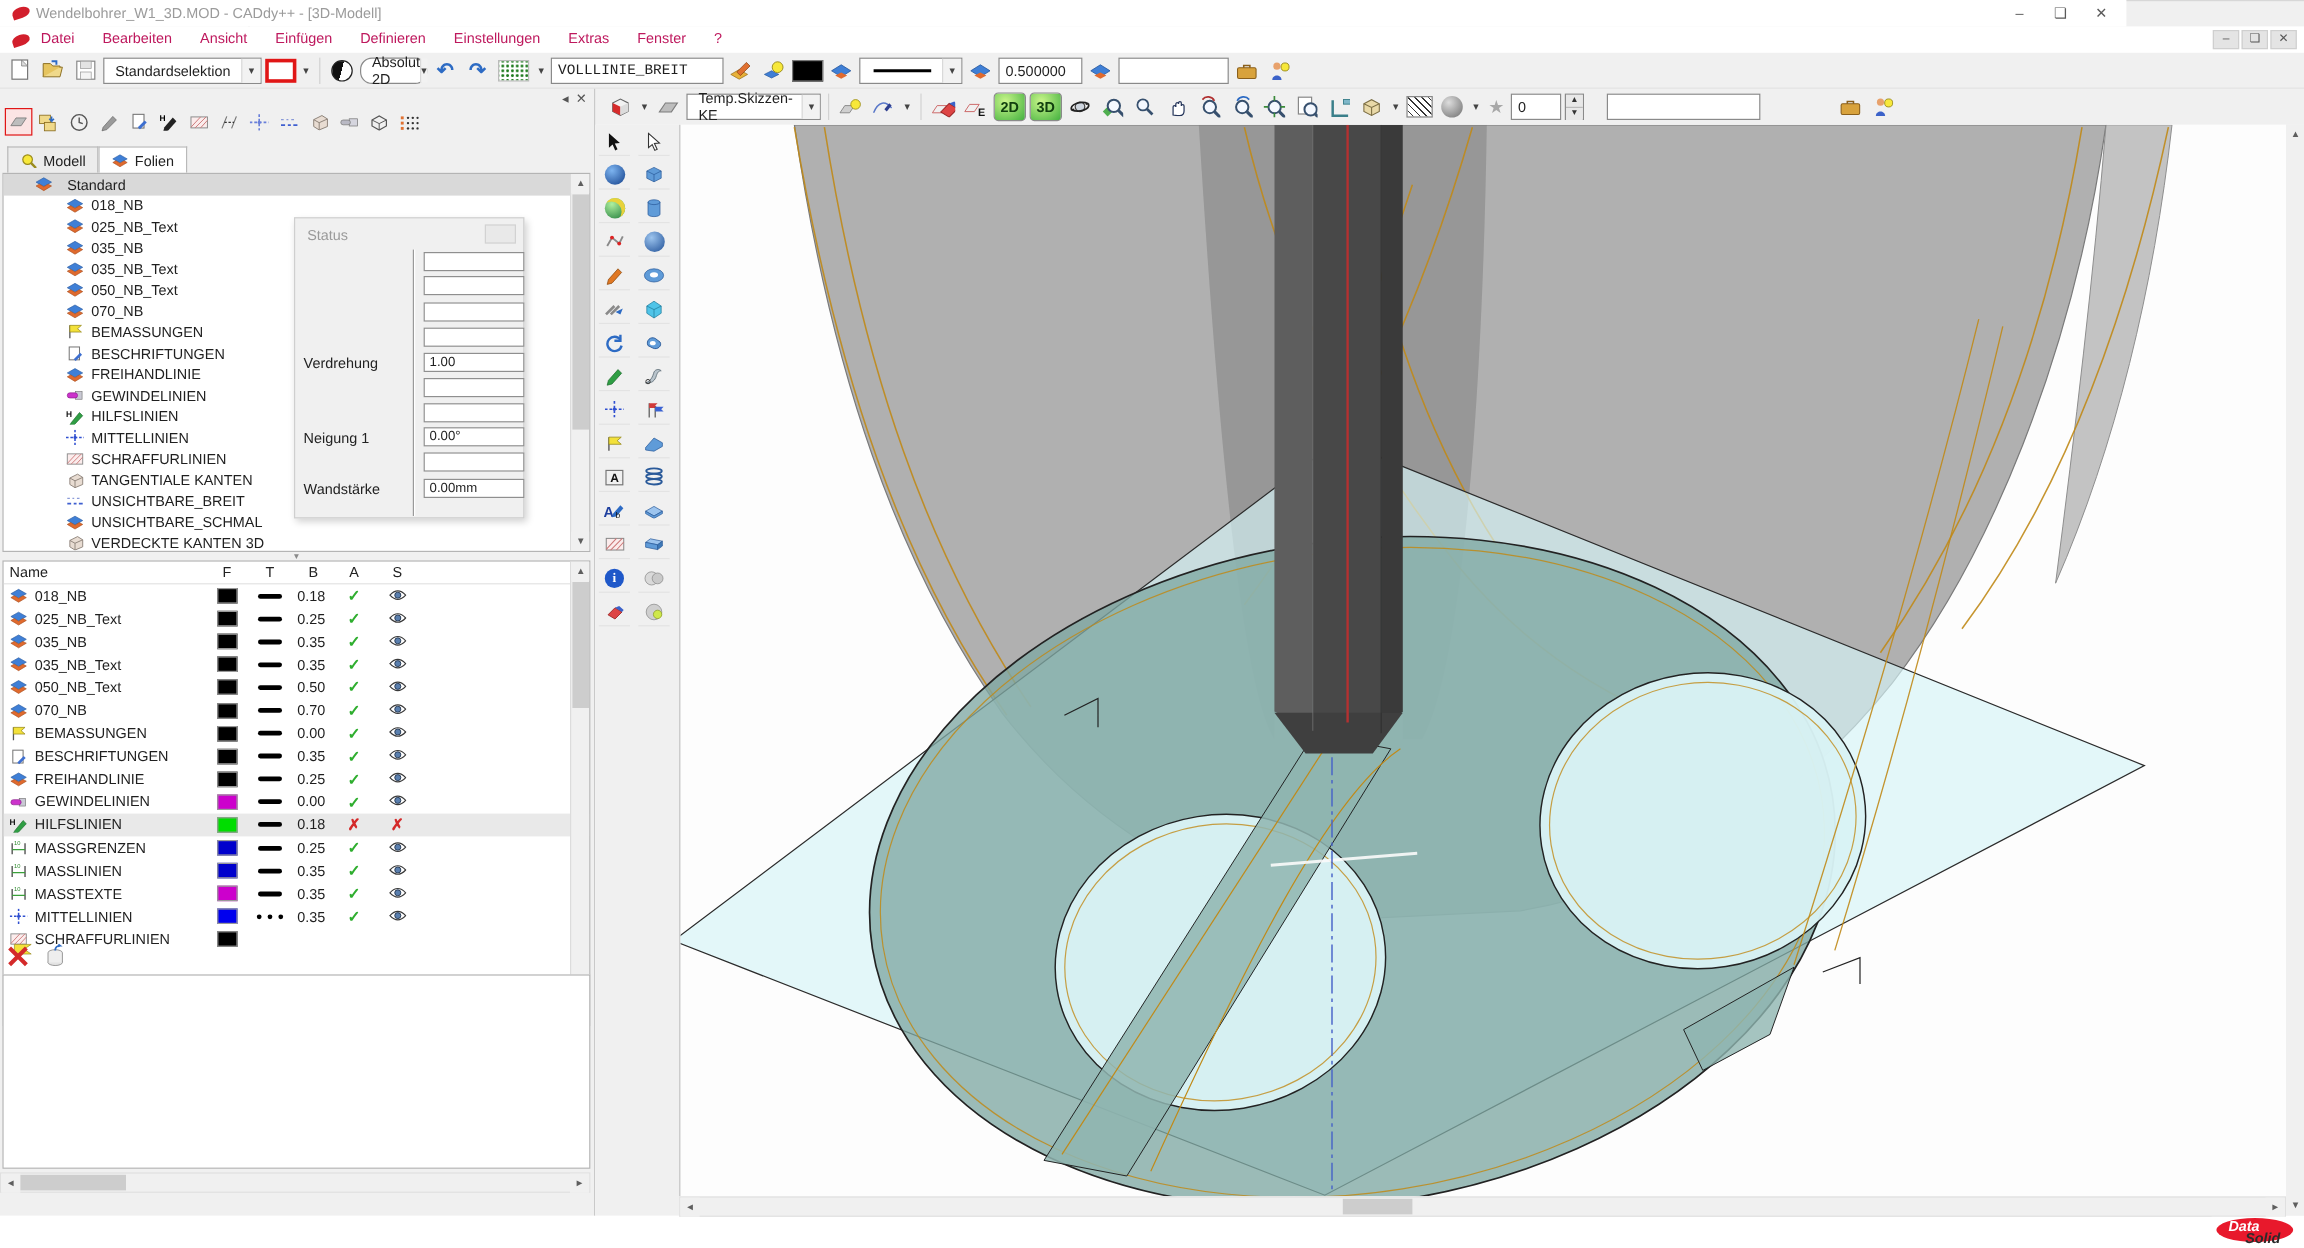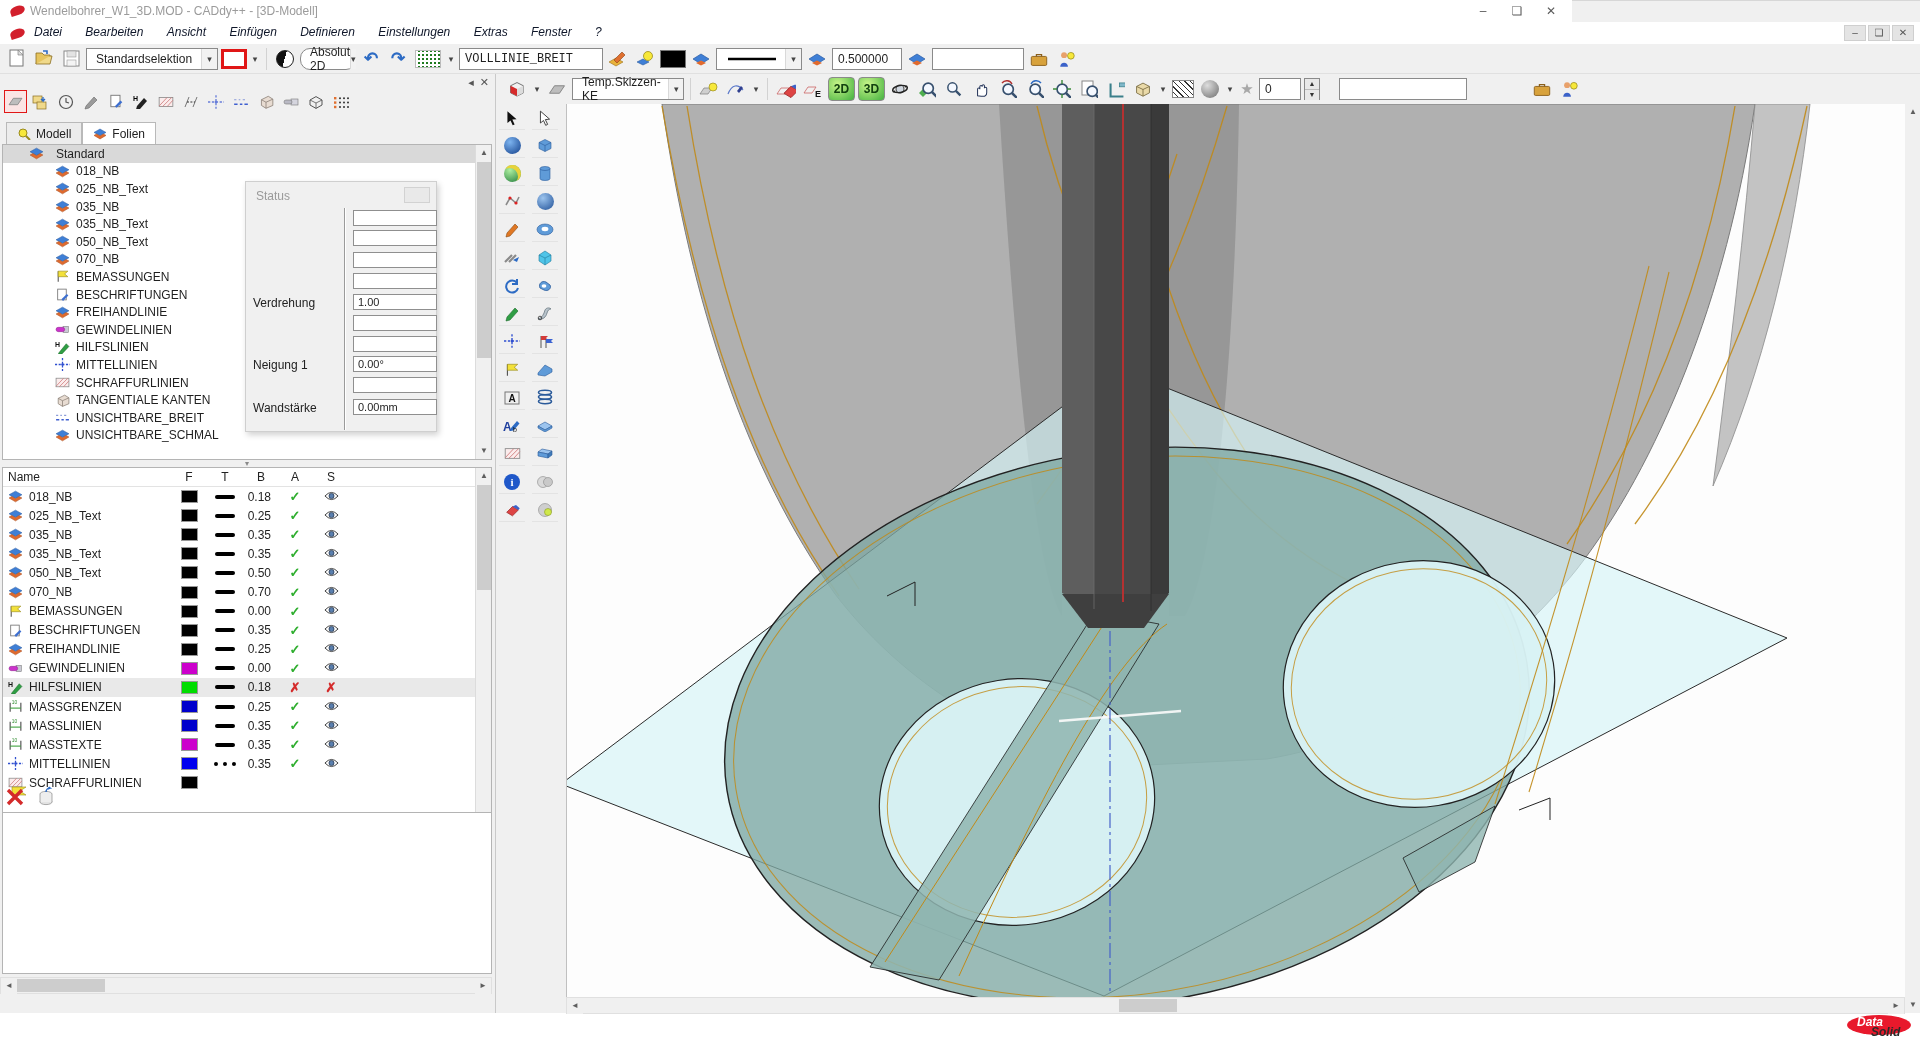--- a/index.html
+++ b/index.html
@@ -1,28 +1,28 @@
 <!DOCTYPE html>
 <html><head>
 <meta charset="utf-8">
 <style>
   * { margin:0; padding:0; box-sizing:border-box; }
   html,body { width:1920px; height:1040px; overflow:hidden; background:#fff;
     font-family:"Liberation Sans", sans-serif; font-size:12px; color:#1f1f1f; user-select:none; }
   .abs { position:absolute; }
 
   
-  #titlebar { left:0; top:0; width:1572px; height:22px; background:#fff; }
+  #titlebar { left:0; top:0; width:1772px; height:22px; background:#fff; }
   #title-text { left:30px; top:4px; color:#9b9b9b; font-size:12px; }
   .appicon { width:15px; height:9px; background:#d21f2c; border-radius:60% 60% 60% 0; transform:rotate(-18deg); }
   #titlebar .appicon { left:10px; top:6px; }
   .wctl { width:34px; height:20px; text-align:center; line-height:20px; color:#5a5a5a; font-size:12px; }
   #menubar { left:0; top:22px; width:1920px; height:22px; background:#fff; }
   #menubar .appicon { left:10px; top:7px; }
-  .menu-item { display:inline-block; padding:3px 10px; color:#0f172a;font-style:italic; }
+  .menu-item { display:inline-block; padding:3px 10px; color:#be185d; }
   #menu-items { left:24px; top:0; }
   .mdi { width:22px; height:16px; background:#e4e4e4; border:1px solid #cfcfcf; color:#555;
     font-size:10px; text-align:center; line-height:14px; }
 
   
   #toolbar1 { left:0; top:44px; width:1920px; height:30px; background:#f0f0f0; border-bottom:1px solid #e0e0e0; }
   #toolbar2 { left:496px; top:74px; width:1424px; height:30px; background:#f0f0f0; }
   .tb { display:flex; align-items:center; height:100%; padding-left:5px; gap:3px; }
   .ic { width:24px; height:24px; display:flex; align-items:center; justify-content:center; flex:0 0 auto; }
   .sep { width:1px; height:22px; background:#d2d2d2; margin:0 3px; flex:0 0 auto; }
@@ -711,20 +711,26 @@
           <use href="#s-dashes"></use>
         </svg>
         <span>UNSICHTBARE_BREIT</span>
       </div>
     <div class="trow">
         <svg class="tico">
           <use href="#s-layers"></use>
         </svg>
         <span>UNSICHTBARE_SCHMAL</span>
       </div>
+    <div class="trow">
+        <svg class="tico">
+          <use href="#s-cube"></use>
+        </svg>
+        <span>VERDECKTE KANTEN 3D</span>
+      </div>
     <div class="vsb">
       <div class="sbbtn" style="position:absolute; top:0;">▲</div>
       <div class="sbthumb" style="top:17px; height:196px;"></div>
       <div class="sbbtn" style="position:absolute; bottom:0;">▼</div>
     </div>
   </div>
 
   <div class="splitter abs"><span>▾</span></div>
 
   <div id="layertable" class="abs">

